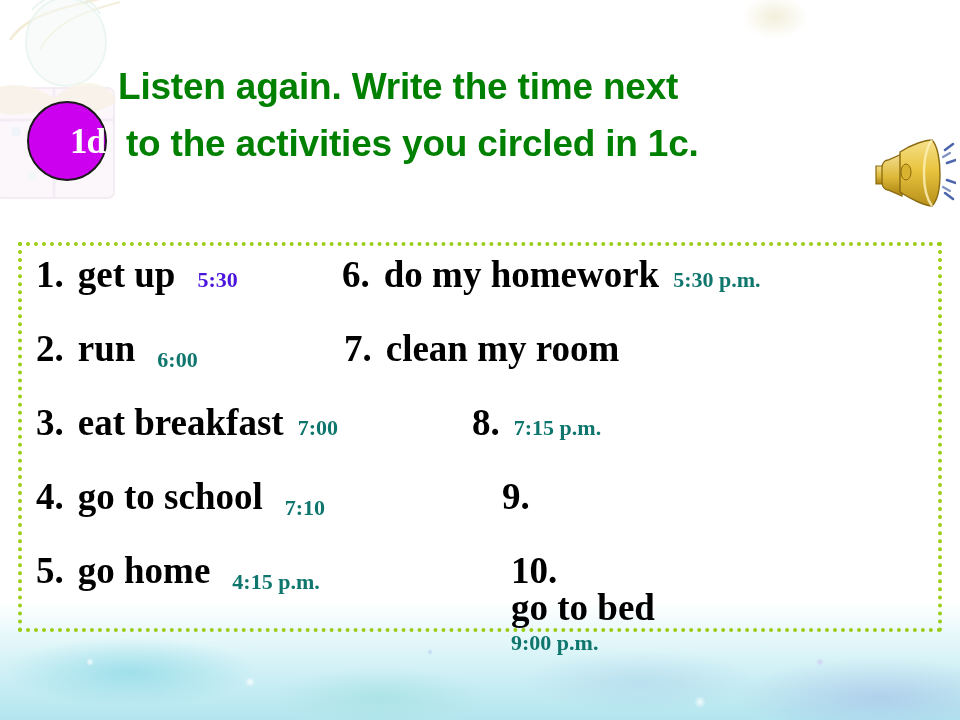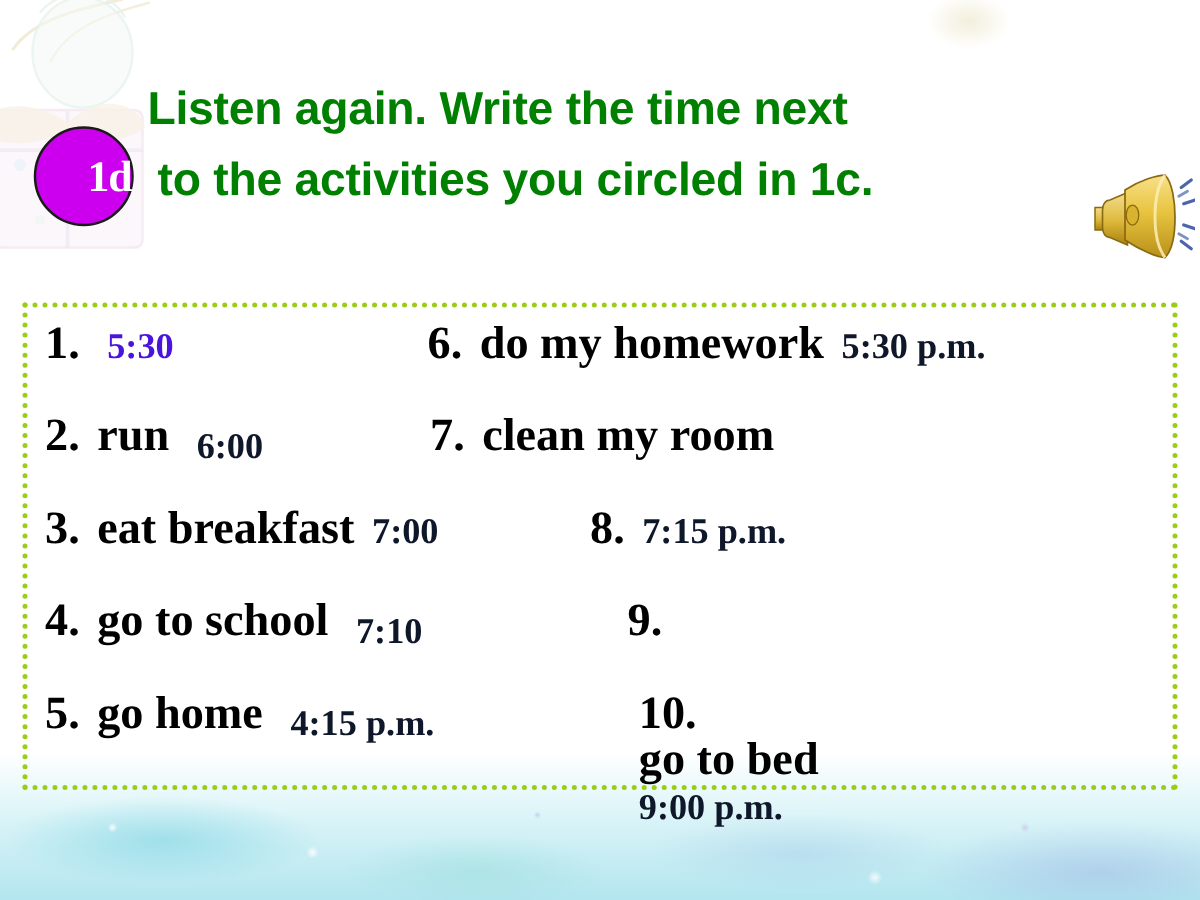--- a/index.html
+++ b/index.html
@@ -160,23 +160,23 @@
     color: #000000;
     line-height: 1;
   }
   .cell.left  { left: 14px; }
   .cell.right { left: 0; }
 
   .label { color: #000000; }
   .time {
     font-family: "Liberation Serif", serif;
     font-weight: bold;
-    font-size: 29px;
-  }
-  .time.red    { color: #0f172a; }
+    font-size: 22px;
+  }
+  .time.red    { color: #0f766e; }
   .time.violet { color: #4b14dc; }
 
   
   .gap-sm  { margin-left: 14px; }
   .gap-md  { margin-left: 22px; }
 
   .r1 .cell.right { left: 320px; }
   .r2 .cell.right { left: 322px; }
   .r3 .cell.right { left: 450px; }
   .r4 .cell.right { left: 480px; }
@@ -261,20 +261,21 @@
       </g>
     </svg>
   </div>
 
   <div id="list-box">
     <div id="list-grid">
 
       <div class="row r1">
         <div class="cell left">
           <span class="label">1.</span>
+          <span class="label gap-sm">get up</span>
           <span class="time violet gap-md">5:30</span>
         </div>
         <div class="cell right">
           <span class="label">6.</span>
           <span class="label gap-sm">do my homework</span>
           <span class="time red gap-sm">5:30 p.m.</span>
         </div>
       </div>
 
       <div class="row r2">

